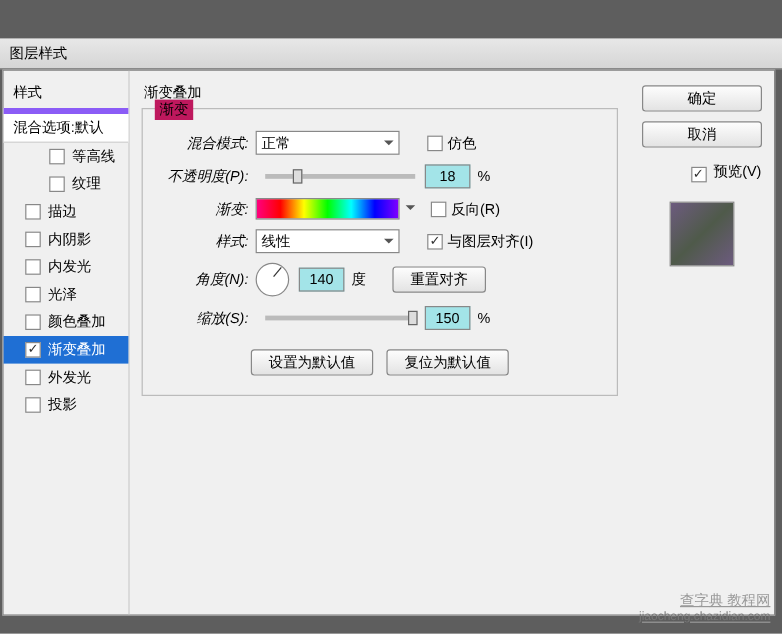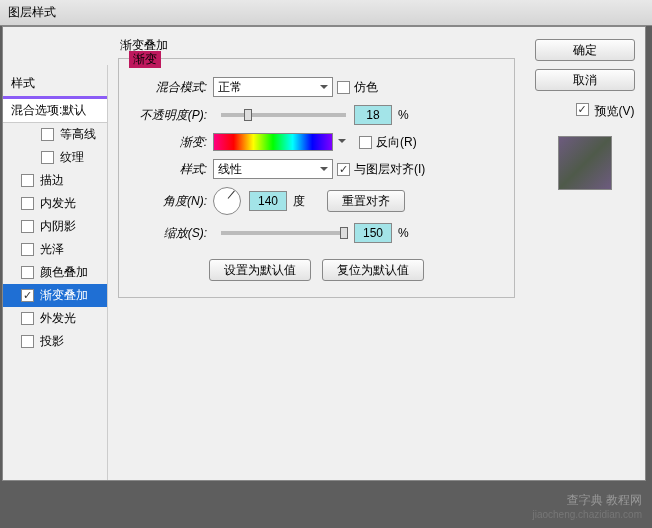--- a/index.html
+++ b/index.html
@@ -1,54 +1,54 @@
 <!DOCTYPE html>
 <html><head>
 <meta charset="utf-8">
 <style>
 * { box-sizing: border-box; margin: 0; padding: 0; font-family: "Microsoft YaHei", SimSun, sans-serif; font-size: 12px; }
 body { background: #5e5e5e; width: 652px; height: 528px; position: relative; }
-.watermark { position: absolute; bottom: 8px; right: 10px; color: #999; font-size: 13px; text-align: right; }
+.watermark { position: absolute; bottom: 8px; right: 10px; color: #999; font-size: 13px; text-align: right; text-decoration: underline; }
 .watermark .sub { font-size: 10px; color: #777; }
-.titlebar { background: linear-gradient(#e8e8e8,#d5d5d5); padding: 4px 8px; border-bottom: 1px solid #888; font-size: 12px; }
+.titlebar { background: linear-gradient(#e8e8e8,#d5d5d5); padding: 4px 8px; border-bottom: 1px solid #888; font-size: 12px; margin-top: 32px; }
 .dialog { background: #f0f0f0; border: 1px solid #888; margin: 0 6px 0 2px; height: 455px; display: flex; }
-.left-col { width: 105px; border-right: 1px solid #ccc; padding: 6px 0; margin-top: 38px; }
+.left-col { width: 105px; border-right: 1px solid #ccc; padding: 6px 0; }
 .section-title { padding: 4px 8px; }
 .style-list { padding: 0; }
 .style-item { display: flex; align-items: center; padding: 3px 8px 3px 18px; cursor: pointer; }
 .style-item.indent { padding-left: 38px; }
-.style-item.hdr { padding-left: 8px; background: #fff; border-top: 3px solid #8b5cf6; border-bottom: 1px solid #ccc; }
+.style-item.hdr { padding-left: 8px; background: #fff; border-top: 5px solid #8b5cf6; border-bottom: 1px solid #ccc; }
 .style-item.selected { background: #1f6fd4; color: #fff; }
 .cb { width: 13px; height: 13px; border: 1px solid #888; background: #fff; margin-right: 6px; display: inline-flex; align-items: center; justify-content: center; }
 .cb.checked::after { content: "✓"; color: #333; font-size: 11px; line-height: 1; }
 .style-item.selected .cb.checked::after { color: #333; }
 .middle { flex: 1; padding: 10px 6px; }
 .group-title { margin-left: 6px; margin-bottom: 4px; }
 .fieldset { border: 1px solid #bbb; margin: 0 4px; padding: 10px 8px 16px 8px; position: relative; }
 .fieldset-label { position: absolute; top: -8px; left: 10px; background: #be185d; padding: 0 4px; }
 .row { display: flex; align-items: center; margin: 8px 0; }
 .row-label { width: 86px; text-align: right; padding-right: 6px; font-style: italic; }
 .combo { border: 1px solid #888; background: #fff; height: 20px; width: 120px; display: flex; align-items: center; padding: 0 4px; position: relative; }
 .combo::after { content: ""; position: absolute; right: 4px; top: 7px; border: 4px solid transparent; border-top-color: #555; }
-.chk { display: flex; align-items: center; margin-left: 4px; }
+.chk { display: flex; align-items: center; margin-left: 23px; }
 .chk .cb { margin-right: 4px; }
 .slider { flex: 0 0 125px; height: 4px; background: #bbb; margin: 0 8px; position: relative; }
 .slider .thumb { position: absolute; top: -4px; width: 8px; height: 12px; background: #ddd; border: 1px solid #666; }
 .num { width: 38px; height: 20px; border: 1px solid #888; background: #fff; text-align: center; line-height: 18px; }
 .num.hl { background: #a3e4e8; }
 .unit { margin-left: 6px; }
 .grad-swatch { width: 120px; height: 18px; border: 1px solid #888; background: linear-gradient(90deg,#ff0080,#ff0000,#ffff00,#00ff00,#00ffff,#0000ff,#8000ff); position: relative; }
 .grad-swatch::after { content: ""; position: absolute; right: -14px; top: 5px; border: 4px solid transparent; border-top-color: #555; }
 .dial { width: 28px; height: 28px; border: 1px solid #888; border-radius: 50%; background: #fff; margin-right: 8px; position: relative; }
 .dial::after { content: ""; position: absolute; width: 10px; height: 1px; background: #333; left: 14px; top: 10px; transform-origin: left; transform: rotate(-50deg); }
 .btn { border: 1px solid #888; background: linear-gradient(#fdfdfd,#e3e3e3); height: 22px; padding: 0 14px; display: inline-flex; align-items: center; cursor: pointer; border-radius: 3px; }
 .btn-row { display: flex; justify-content: center; gap: 11px; margin-top: 16px; }
 .right-col { width: 120px; padding: 12px 10px; display: flex; flex-direction: column; align-items: center; gap: 8px; }
 .right-col .btn { width: 100%; justify-content: center; }
-.preview-cb { display: flex; align-items: flex-start; margin-top: 4px; padding-left: 40px; }
+.preview-cb { display: flex; align-items: flex-end; margin-top: 4px; padding-left: 40px; }
 .preview-swatch { width: 54px; height: 54px; border: 1px solid #888; background: linear-gradient(135deg,#6d5b7f,#4f5a4a,#6d5b7f); margin-top: 8px; }
 </style>
 </head>
 <body>
 
 <div class="titlebar">
   <span>图层样式</span>
 </div>
 
 <div class="dialog">
@@ -66,25 +66,25 @@
         <div class="style-item indent">
           <span class="cb"></span>
           <span>纹理</span>
         </div>
         <div class="style-item">
           <span class="cb"></span>
           <span>描边</span>
         </div>
         <div class="style-item">
           <span class="cb"></span>
+          <span>内阴影</span>
+        </div>
+        <div class="style-item">
+          <span class="cb"></span>
           <span>内发光</span>
-        </div>
-        <div class="style-item">
-          <span class="cb"></span>
-          <span>内阴影</span>
         </div>
         <div class="style-item">
           <span class="cb"></span>
           <span>光泽</span>
         </div>
         <div class="style-item">
           <span class="cb"></span>
           <span>颜色叠加</span>
         </div>
         <div class="style-item selected">

